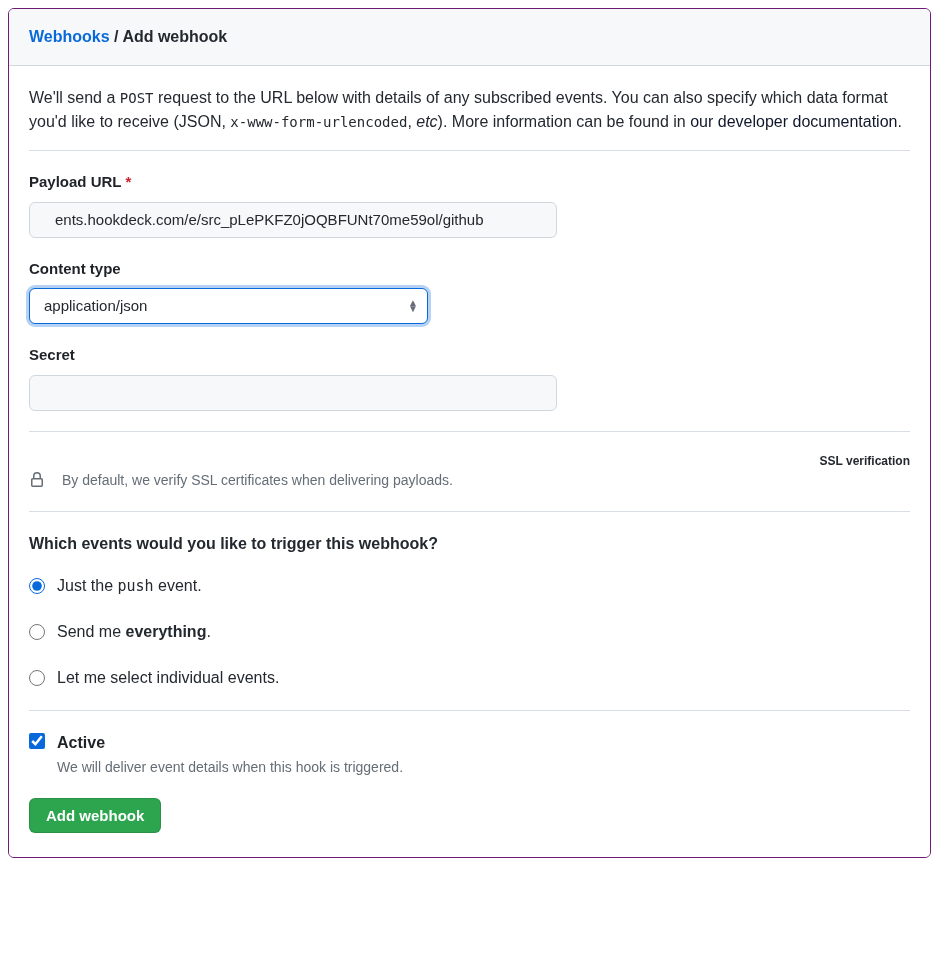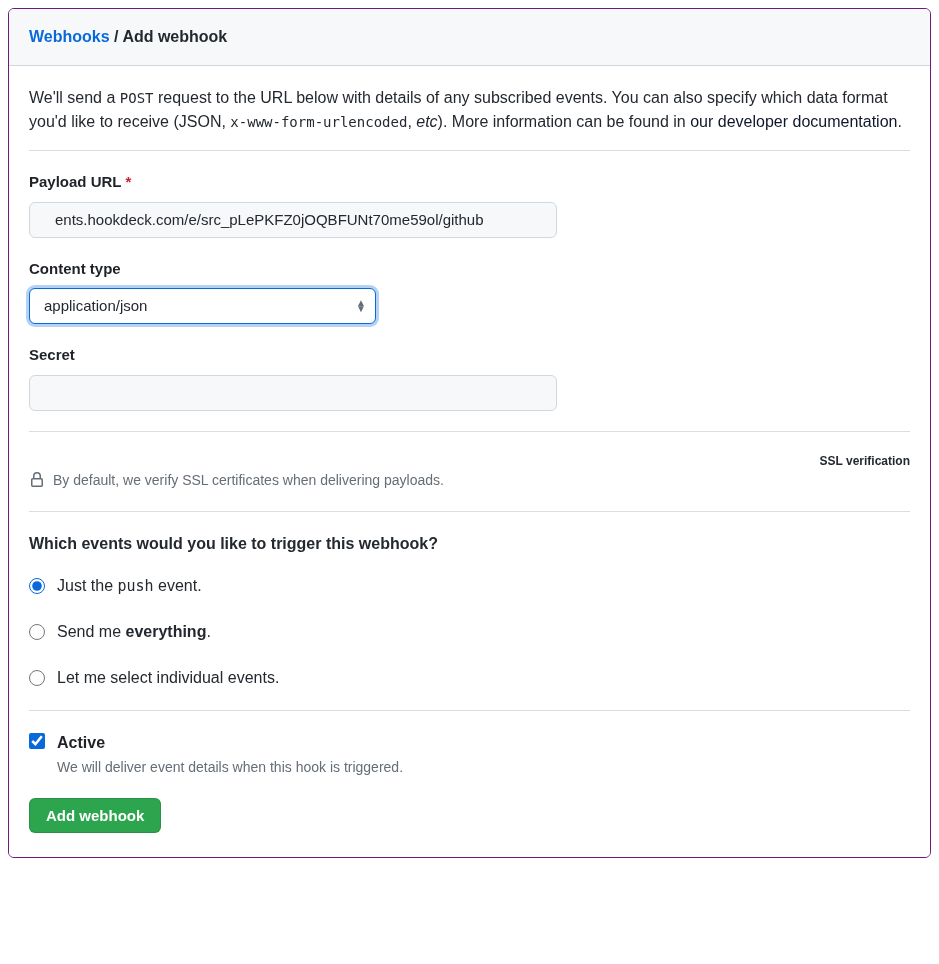--- a/index.html
+++ b/index.html
@@ -85,21 +85,21 @@
       line-height: 22px;
       border: 1px solid #d0d7de;
       border-radius: 6px;
       background: #f6f8fa;
       color: #24292f;
       font-family: inherit;
     }
     .select-wrap {
       display: inline-block;
       position: relative;
-      width: 347px;
+      width: 399px;
     }
     .select {
       width: 100%;
       padding: 6px 28px 6px 14px;
       font-size: 15px;
       line-height: 22px;
       border: 1px solid #d0d7de;
       border-radius: 6px;
       background: #ffffff;
       color: #24292f;
@@ -123,21 +123,21 @@
       line-height: 6px;
     }
     .ssl-heading {
       font-size: 12px;
       font-weight: 600;
       text-align: right;
     }
     .ssl-note {
       display: flex;
       align-items: center;
-      gap: 8px;
+      gap: 17px;
       color: #656d76;
       font-size: 14px;
       margin-bottom: 16px;
     }
     .lock-icon {
       color: #656d76;
       flex-shrink: 0;
     }
     .radio-row {
       display: flex;

